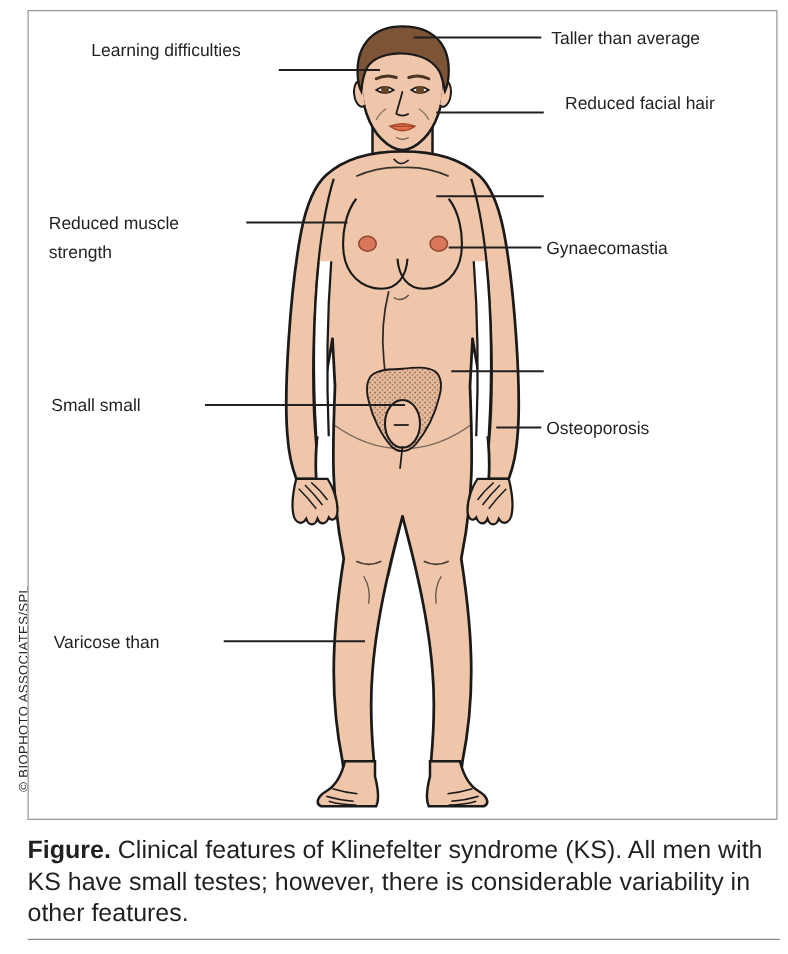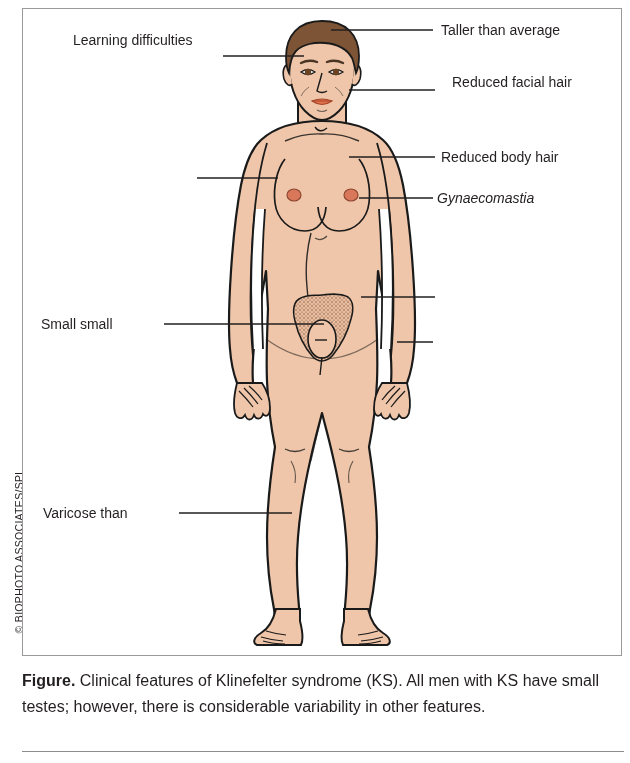--- a/index.html
+++ b/index.html
@@ -46,21 +46,21 @@
     white-space: pre-line;
   }
   .lbl.right { text-align: left; }
   .lbl.left  { text-align: left; }
 
   
   .caption {
     position: absolute;
     left: 22px; top: 668px;
     width: 602px;
-    font-size: 16px;
+    font-size: 20px;
     line-height: 25.5px;
     color: #231f20;
   }
   .caption b { font-weight: bold; }
   .rule {
     position: absolute;
     left: 22px; top: 751px;
     width: 602px; height: 1px;
     background: #8d8d8d;
   }
@@ -226,34 +226,36 @@
         <line x1="326" y1="81" x2="412" y2="81"></line>
         <line x1="326" y1="148" x2="412" y2="148"></line>
         <line x1="336" y1="189" x2="410" y2="189"></line>
         <line x1="338" y1="288" x2="412" y2="288"></line>
         <line x1="374" y1="333" x2="410" y2="333"></line>
       </g>
     </svg>
 
     <div class="lbl left" style="left:20px;  top:20px;margin-left:30px;">Learning difficulties</div>
 
+    <div class="lbl left" style="left:16px;  top:158px;">Reduced muscle
+strength</div>
 
     <div class="lbl left" style="left:18px;  top:304px;">Small small</div>
 
     <div class="lbl left" style="left:20px;  top:493px;">Varicose than</div>
 
     <div class="lbl right" style="left:418px; top:10px;">Taller than average</div>
 
     <div class="lbl right" style="left:418px; top:62px;margin-left:11px;">Reduced facial hair</div>
 
-    <div class="lbl right" style="left:418px; top:137px;">Reduced body hair</div>
-
-    <div class="lbl right" style="left:414px; top:178px;font-style:italic;">Gynaecomastia</div>
-
-
+
+    <div class="lbl right" style="left:414px; top:178px;">Gynaecomastia</div>
+
+
+    <div class="lbl right" style="left:414px; top:322px;">Osteoporosis</div>
 
   </div>
 
   <div class="caption"><b>Figure.</b><span> Clinical features of Klinefelter syndrome (KS). All men with KS have small testes; however, there is considerable variability in other features.</span></div>
 
   <div class="rule"></div>
 
 </div>
 
 </body></html>

